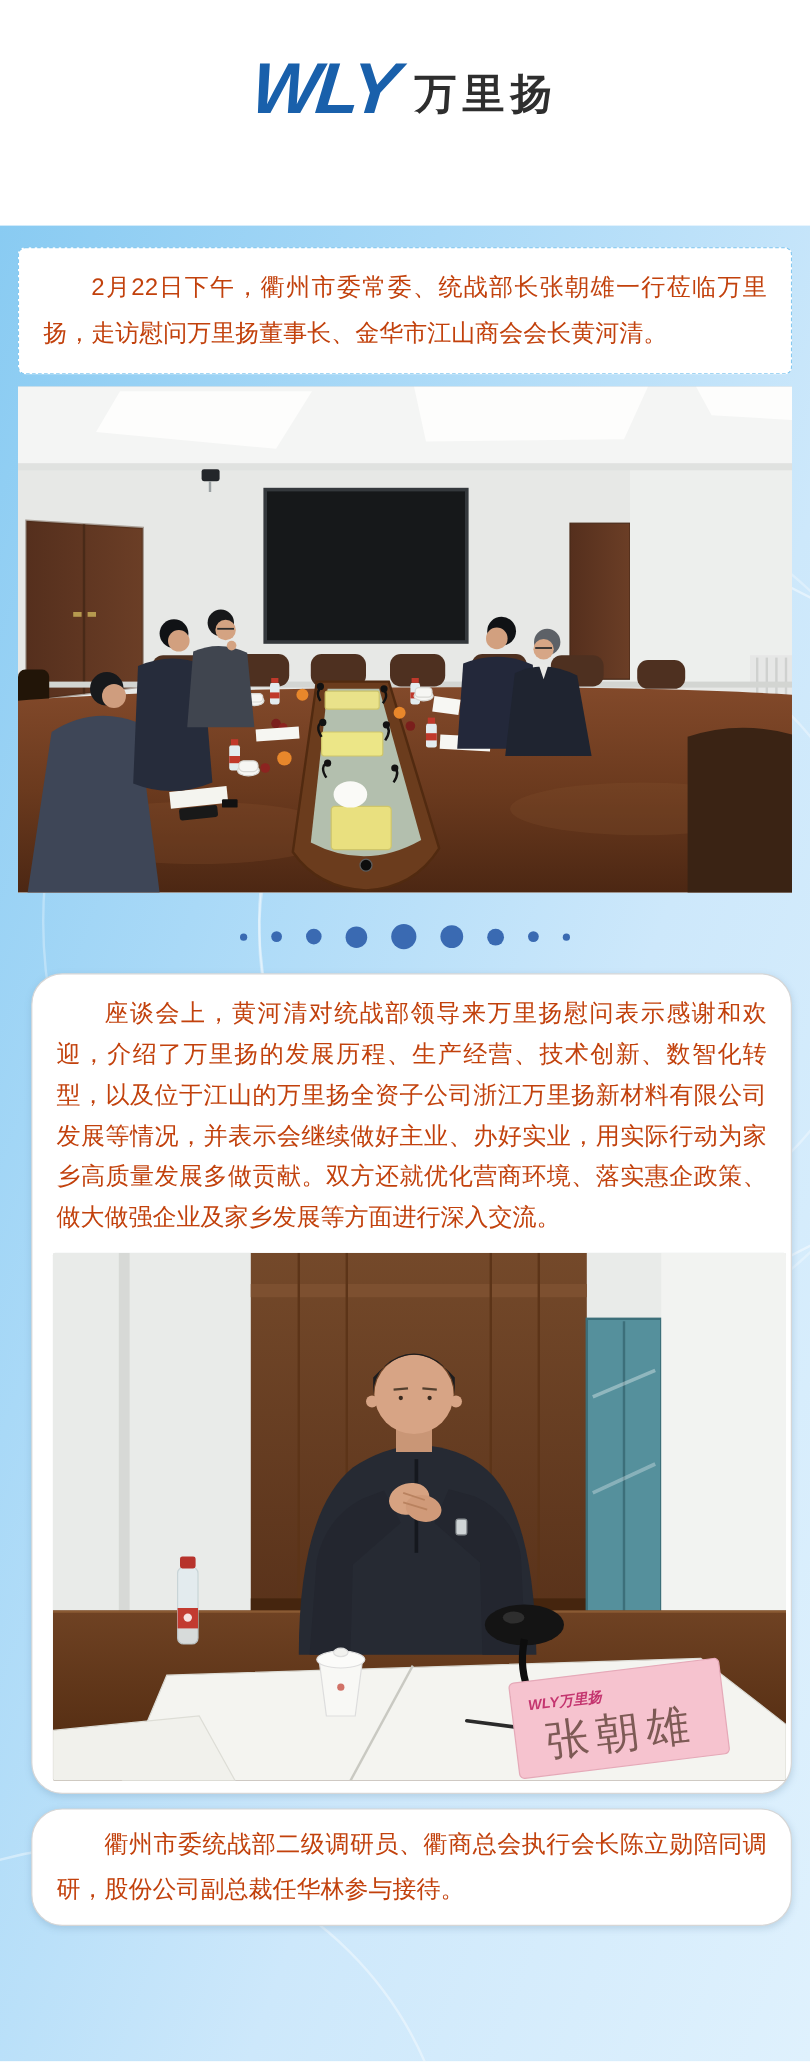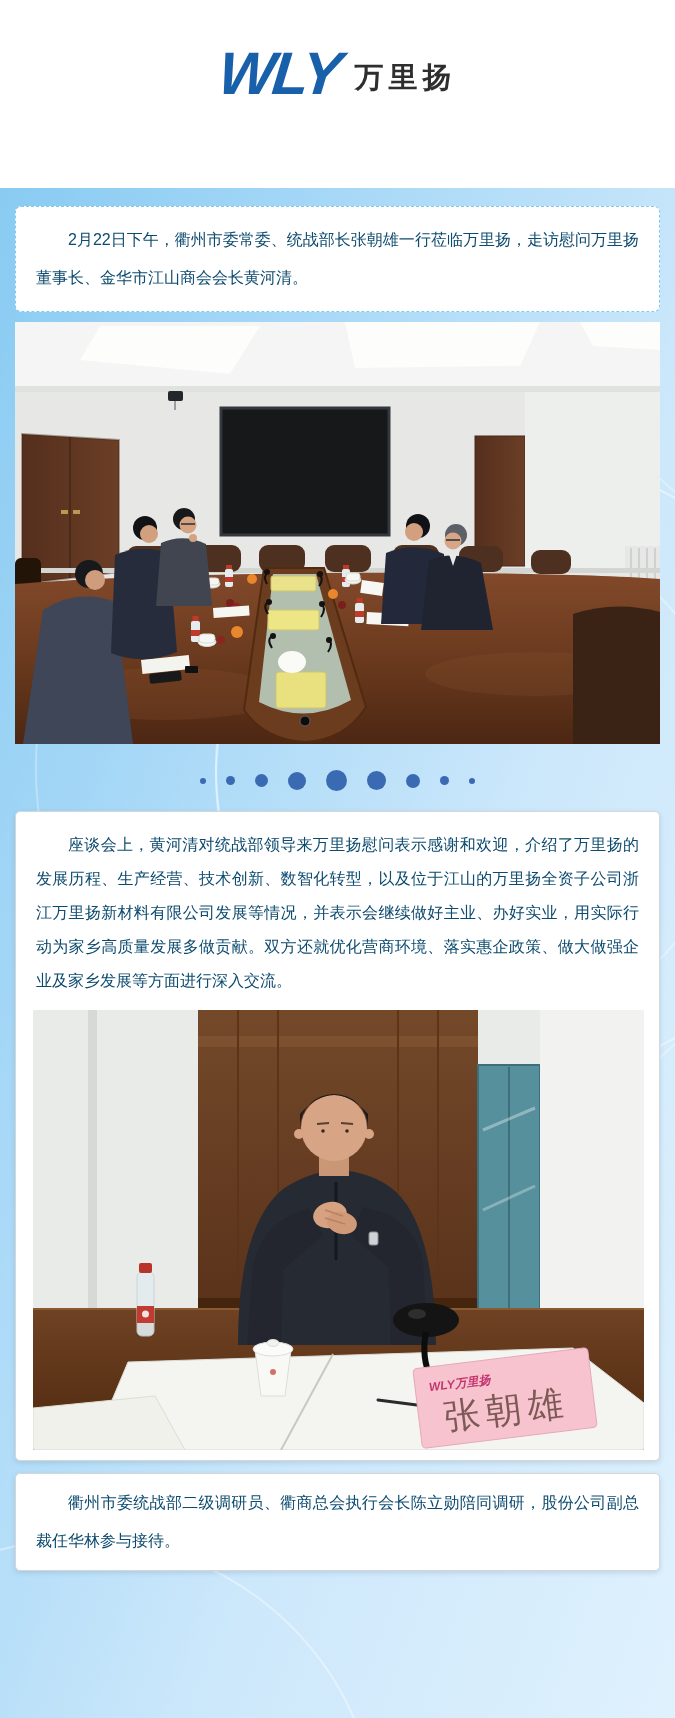--- a/index.html
+++ b/index.html
@@ -4,54 +4,54 @@
 <style>
   * { margin:0; padding:0; box-sizing:border-box; }
   html,body { background:#ffffff; }
   body { font-family:"Liberation Sans","DejaVu Sans",sans-serif; }
   .page { width:675px; height:1718px; overflow:hidden; position:relative; background:#fff; }
 
   
   .header { height:188px; background:#ffffff; display:flex; align-items:center; justify-content:center; }
   .logo { display:flex; align-items:center; margin-top:-42px; }
   .logo-wly { font-style:italic; font-weight:900; font-size:60px; letter-spacing:-3px; color:#1960ab; transform:skewX(-6deg); }
-  .logo-cn { font-weight:800; font-size:29px; color:#2e2e2e; letter-spacing:5px; margin-left:16px; margin-top:10px; }
+  .logo-cn { font-weight:800; font-size:35px; color:#2e2e2e; letter-spacing:5px; margin-left:16px; margin-top:10px; }
 
   
   .blue { position:relative; height:1530px; overflow:hidden; padding:0 15px;
           background:linear-gradient(110deg,#89cbf2 0%,#a9d9f7 30%,#cde8fb 62%,#dff1fd 100%); }
   .arc { position:absolute; border:2px solid rgba(255,255,255,.45); border-radius:50%; pointer-events:none; }
   .arc1 { width:620px; height:620px; right:-160px; top:270px; }
   .arc2 { width:760px; height:760px; right:-120px; top:200px; border-color:rgba(255,255,255,.3); }
   .arc3 { width:520px; height:520px; right:-60px; top:330px; border-color:rgba(255,255,255,.35); }
   .arc4 { width:600px; height:600px; left:-220px; bottom:-420px; border-color:rgba(255,255,255,.4); }
 
-  .para { font-size:16px; color:#0c4a6e; text-indent:2em; text-align:justify; }
+  .para { font-size:20px; color:#c2410c; text-indent:2em; text-align:justify; }
 
   .intro-card { position:relative; z-index:2; margin-top:18px; background:#ffffff;
                 border:1px dashed #85c8ef; border-radius:6px; padding:14px 20px; }
   .intro-card .para { line-height:38px; }
 
   .photo-frame1 { position:relative; z-index:2; margin-top:10px; width:645px; height:422px;
                   overflow:hidden; background:#dfe2e1; }
   .photo-frame1 svg, .photo-frame2 svg { display:block; width:100%; height:100%; }
 
   .dots { position:relative; z-index:2; height:21px; margin-top:26px;
           display:flex; align-items:center; justify-content:center; gap:20px; }
   .dot { background:#3a6ab2; border-radius:50%; flex:0 0 auto; }
   .d1,.d9 { width:6px;  height:6px;  }
   .d2,.d8 { width:9px;  height:9px;  }
   .d3 { width:13px; height:13px; }
   .d4 { width:18px; height:18px; }
   .d5 { width:21px; height:21px; }
   .d6 { width:19px; height:19px; }
   .d7 { width:14px; height:14px; }
 
-  .card { position:relative; z-index:2; background:#ffffff; border:1px solid #d6d6d6; border-radius:5px;
-          box-shadow:0 2px 5px rgba(100,140,170,.25); }
+  .card { position:relative; z-index:2; background:#ffffff; border:1px solid #d6d6d6; border-radius:26px;
+          box-shadow:0 2px 5px rgba(100,140,170,.25);margin-left:11px; }
   .main-card { margin-top:20px; padding:16px 17px 10px; }
   .main-card .para { line-height:34px; margin:0 3px 12px; }
   .photo-frame2 { margin-top:12px; width:611px; height:440px; overflow:hidden; border-radius:2px; background:#e8eae9; }
 
   .footer-card { margin-top:12px; padding:10px 20px; }
   .footer-card .para { line-height:38px; }
 </style>
 </head>
 <body>
 

